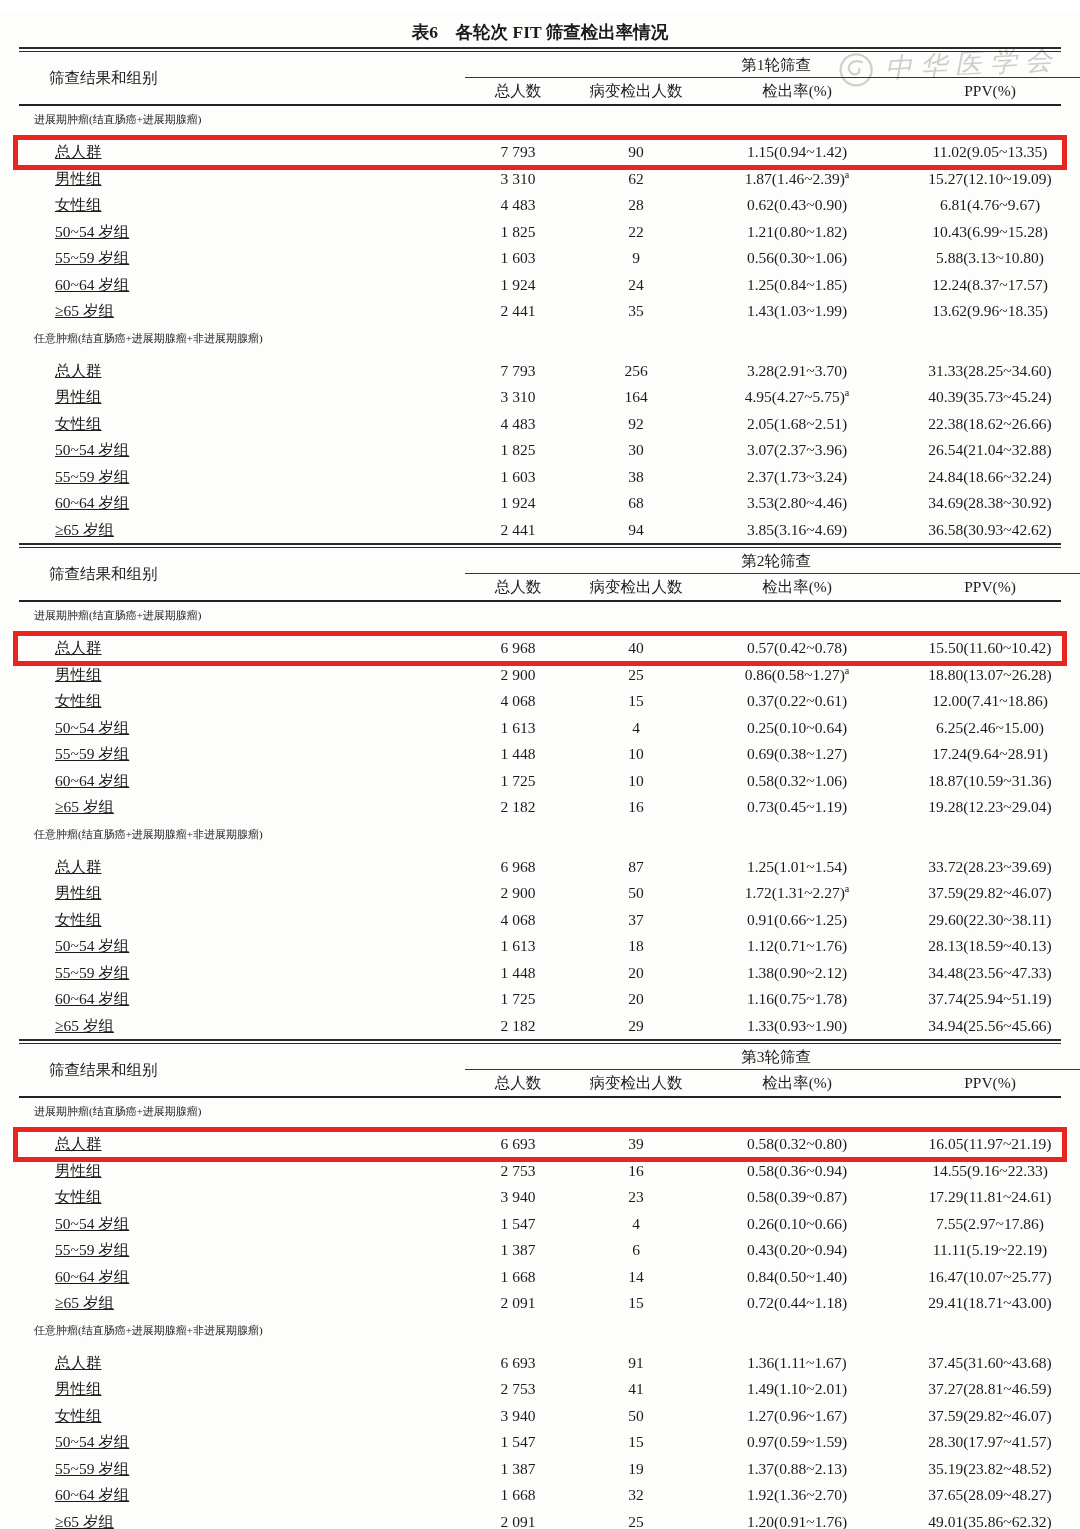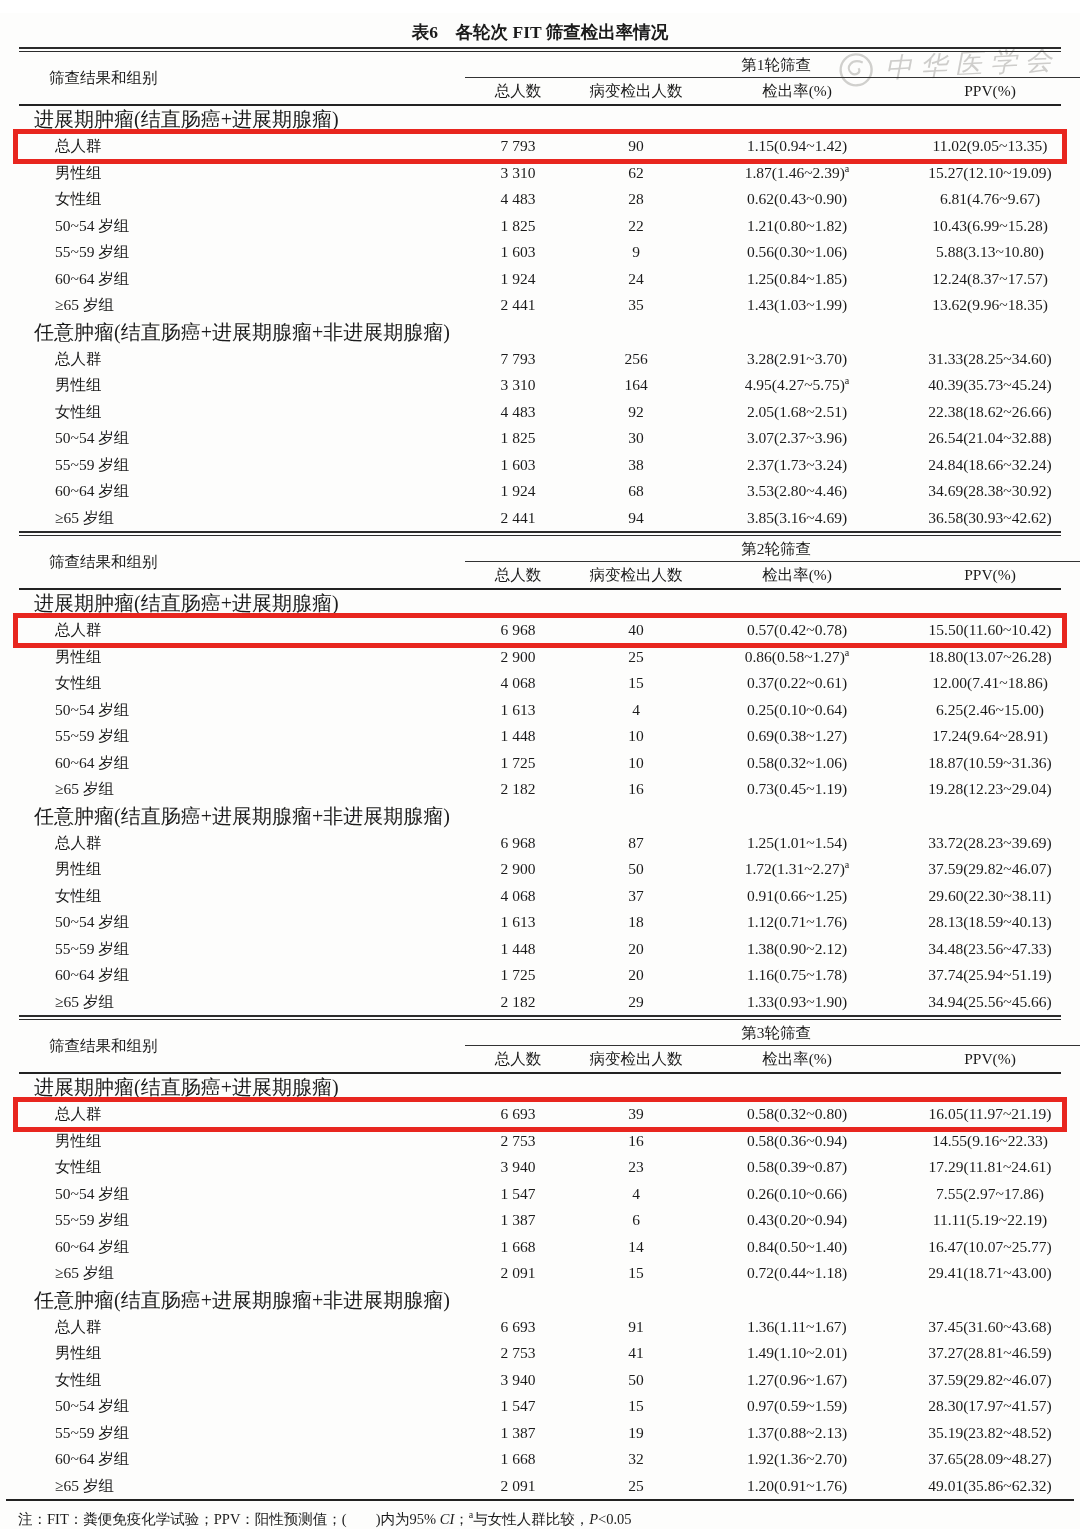--- a/index.html
+++ b/index.html
@@ -28,26 +28,26 @@
   .span-head { }
   .span-title {
     height:26px; line-height:25px; text-align:center; font-size:15.5px;
     border-bottom:1.3px solid #333;
   }
   .col-heads {
     display:grid; grid-template-columns:106px 130px 192px 194px;
     height:26px; line-height:26px; text-align:center; font-size:15.5px;
   }
   .rule-thick { border-top:2px solid #222; }
-  .group-label { height:27px; line-height:27px; padding-left:15px; font-size:20px; }
+  .group-label { height:33px; line-height:27px; padding-left:15px; font-size:11px; }
   .row {
     display:grid; grid-template-columns:446px 106px 130px 192px 194px;
     height:26.5px; line-height:26.5px; font-size:15.5px; position:relative;
   }
-  .c0 { padding-left:36px; }
+  .c0 { padding-left:36px;text-decoration:underline; }
   .c1,.c2,.c3,.c4 { text-align:center; }
   sup { font-size:10px; line-height:0; vertical-align:super; }
   .hl-box {
     position:absolute; left:-6px; right:-6px; top:-4px; bottom:-4px;
     border:5px solid #e8261f; z-index:3; pointer-events:none;
   }
   .footer-block { padding:0 6px; position:relative; z-index:1; }
   .rule-bottom { border-top:2.5px solid #222; }
   .footnote { padding:9px 0 0 12px; font-size:14.5px; }
   .footnote i { font-style:italic; }

